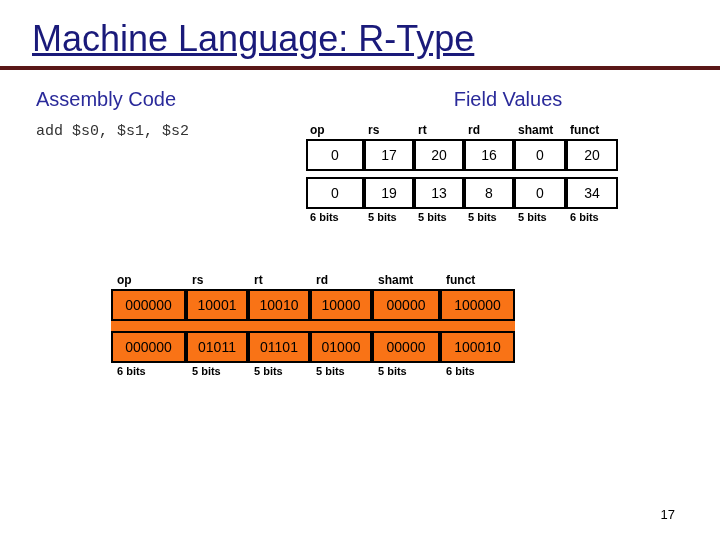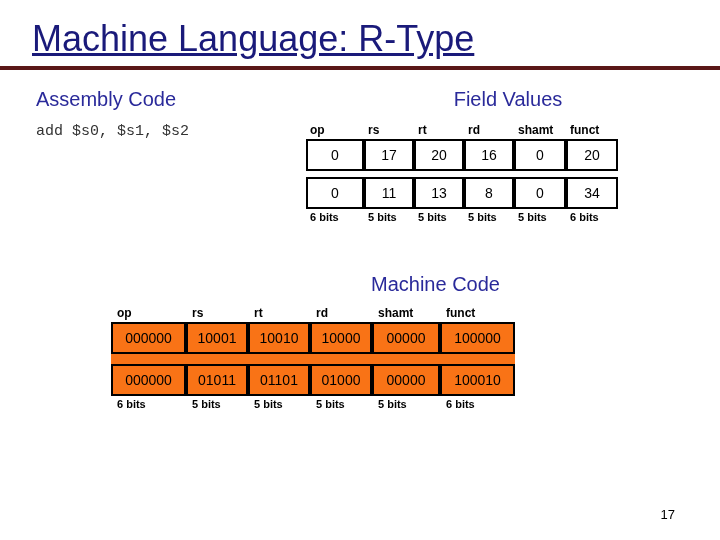--- a/index.html
+++ b/index.html
@@ -223,42 +223,41 @@
           <td class="rt">20</td>
           <td class="rd">16</td>
           <td class="shamt">0</td>
           <td class="funct">20</td>
         </tr>
         <tr class="spacer-row">
               <td colspan="6"></td>
             </tr>
         <tr>
           <td class="op">0</td>
-          <td class="rs">11</td>
+          <td class="rs">19</td>
           <td class="rt">13</td>
           <td class="rd">8</td>
           <td class="shamt">0</td>
           <td class="funct">34</td>
         </tr>
       </tbody>
         </table>
 
       <div class="bits-row">
         <span class="op">6 bits</span>
         <span class="rs">5 bits</span>
         <span class="rt">5 bits</span>
         <span class="rd">5 bits</span>
         <span class="shamt">5 bits</span>
         <span class="funct">6 bits</span>
       </div>
     </div>
   </div>
 
   <div class="machine-section">
-    <div class="machine-label">Machine Code</div>
 
     <div class="mc-header-row">
       <span class="op">op</span>
       <span class="rs">rs</span>
       <span class="rt">rt</span>
       <span class="rd">rd</span>
       <span class="shamt">shamt</span>
       <span class="funct">funct</span>
     </div>
 

